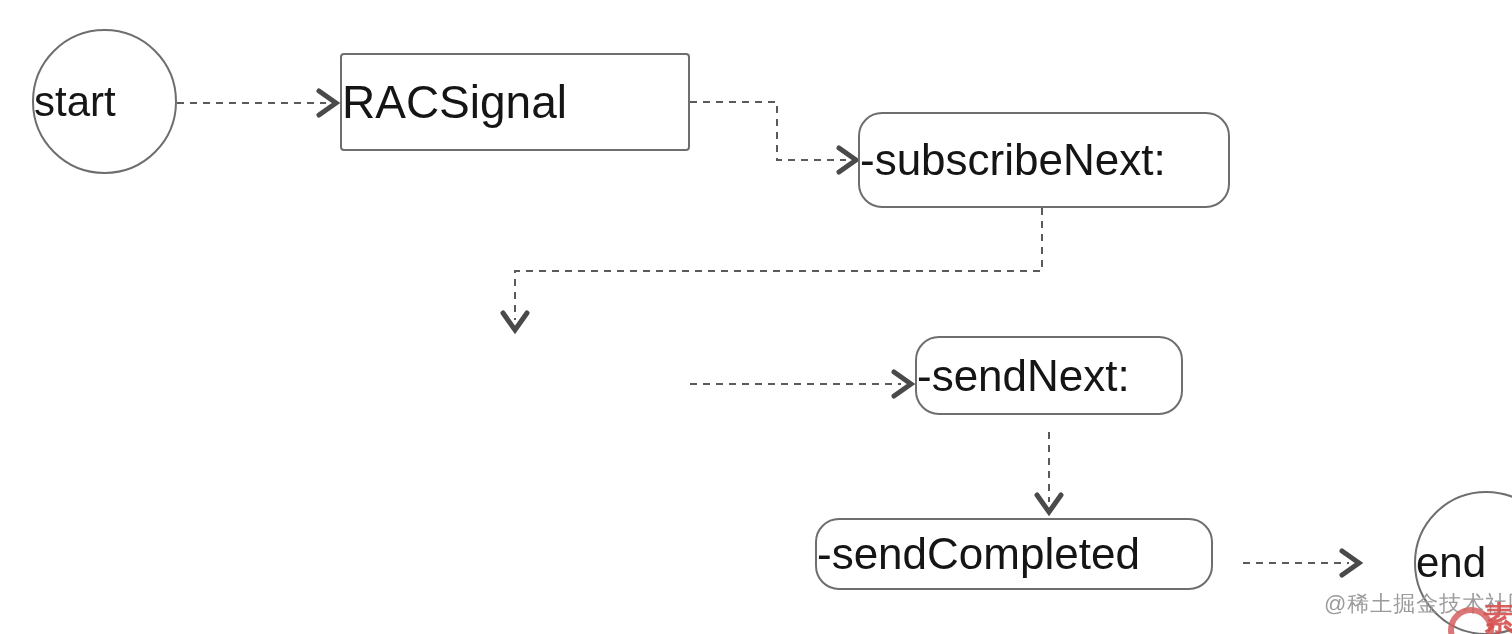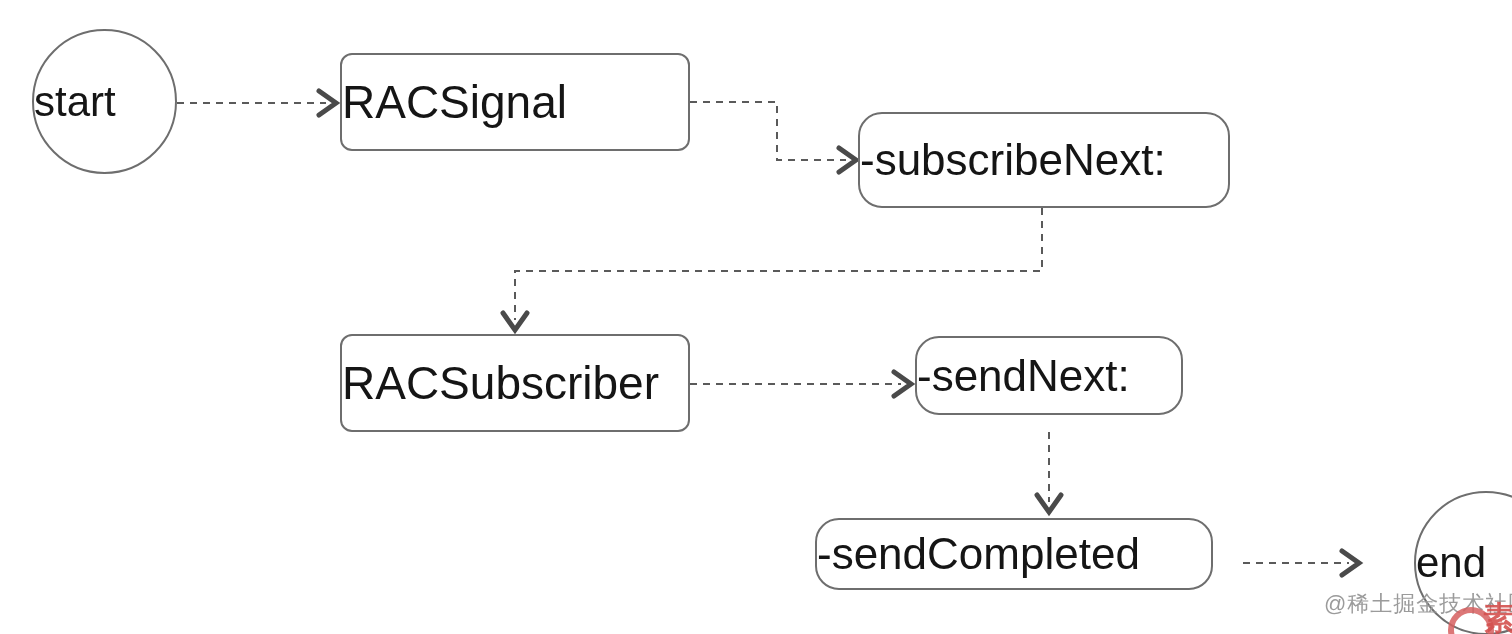--- a/index.html
+++ b/index.html
@@ -17,21 +17,21 @@
     align-items: center;
     justify-content: flex-start;
     background: #ffffff;
     border: 2px solid #6e6e6e;
     color: #151515;
     box-sizing: border-box;
     white-space: nowrap;
     z-index: 2;
   }
   .node.circle { border-radius: 50%; font-size: 42px; }
-  .node.rect { border-radius: 12px; font-size: 46px; }
+  .node.rect { border-radius: 4px; font-size: 46px; }
   .node.rounded { border-radius: 24px; font-size: 44px; }
 
   .n-start        { left: 32px;   top: 29px;  width: 145px; height: 145px; }
   .n-racsignal    { left: 340px;  top: 53px;  width: 350px; height: 98px; }
   .n-subscribenext{ left: 858px;  top: 112px; width: 372px; height: 96px; }
   .n-racsubscriber{ left: 340px;  top: 334px; width: 350px; height: 98px; }
   .n-sendnext     { left: 915px;  top: 336px; width: 268px; height: 79px; }
   .n-sendcompleted{ left: 815px;  top: 518px; width: 398px; height: 72px; }
   .n-end          { left: 1414px; top: 491px; width: 144px; height: 144px; }
 
@@ -133,23 +133,20 @@
   </div>
 
   <div class="node rect n-racsignal">
     <span>RACSignal</span>
   </div>
 
   <div class="node rounded n-subscribenext">
     <span>-subscribeNext:</span>
   </div>
 
-  <div class="node rect n-racsubscriber">
-    <span>RACSubscriber</span>
-  </div>
 
   <div class="node rounded n-sendnext">
     <span>-sendNext:</span>
   </div>
 
   <div class="node rounded n-sendcompleted">
     <span>-sendCompleted</span>
   </div>
 
   <div class="node circle n-end">

